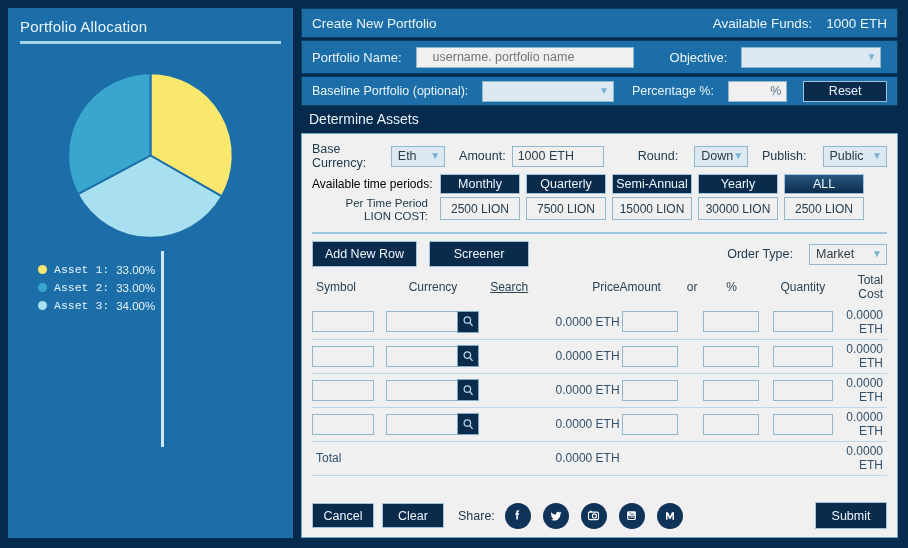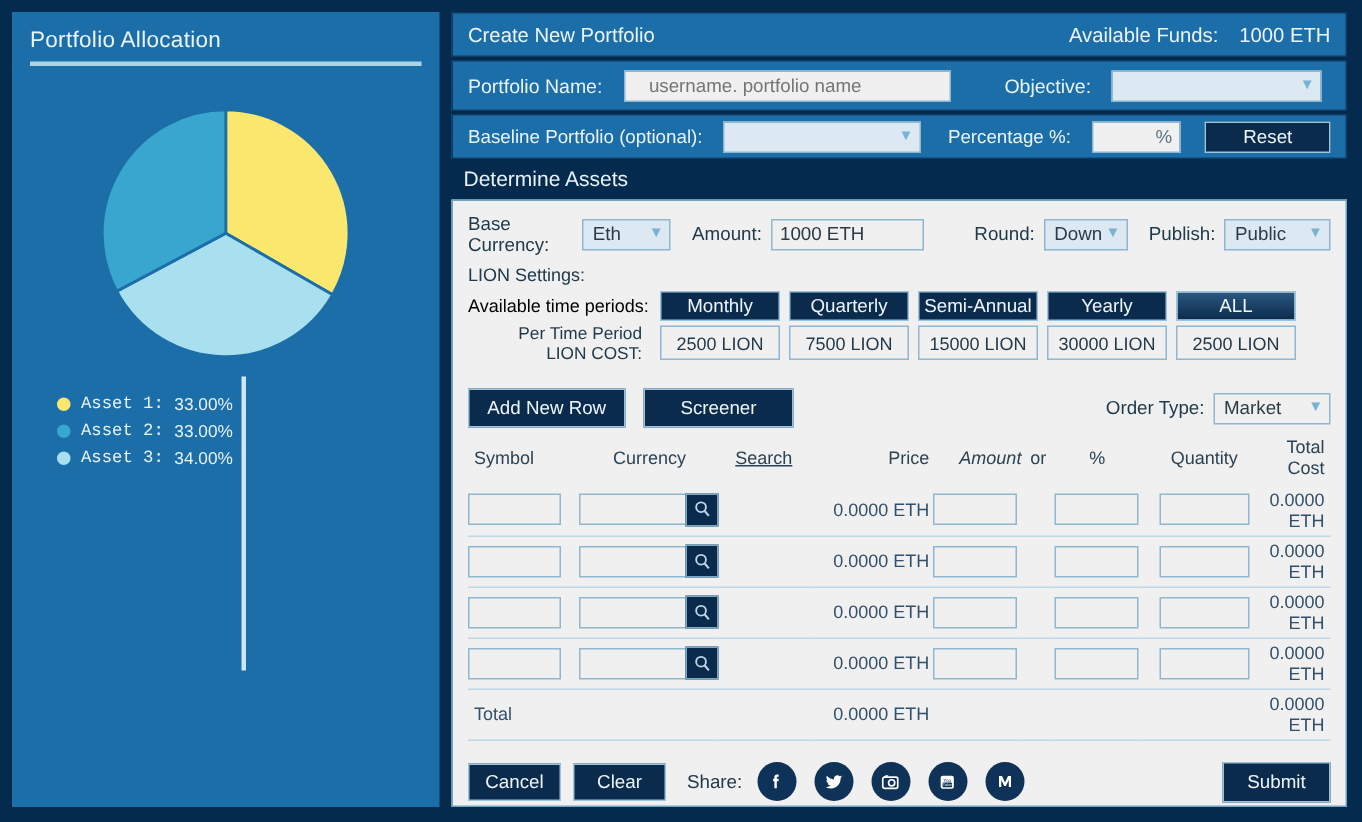--- a/index.html
+++ b/index.html
@@ -62,21 +62,21 @@
   input.txt, .fakein{
     background:#f0f0f0; border:1px solid #8fb7cf;
     height:21px; font-size:12.5px; color:#2c3b45;
     padding:0 5px; font-family:"Liberation Sans", sans-serif;
     outline:none;
   }
   .selbox{
     background:#dce9f2; border:1px solid #8fb7cf;
     height:21px; display:flex; align-items:center;
     justify-content:space-between; padding:0 4px 0 6px;
-    font-size:12.5px; color:#2c3b45;
+    font-size:12.5px; color:#2c3b45;margin-left:10px;
   }
   .caret{ color:#79b3d4; font-size:10px; line-height:1;}
   .caret::before{ content:"\25BC"; }
 
   .btn-dark{
     background:#0b2b4d; color:#eef6fb; border:1px solid #9cc4dc;
     font-size:12.5px; display:inline-flex; align-items:center; justify-content:center;
     cursor:pointer; font-family:"Liberation Sans", sans-serif;
   }
 
@@ -237,21 +237,20 @@
           <span>Down</span>
           <span class="caret"></span>
         </div>
         <span style="margin-left:8px;">Publish:</span>
         <div class="selbox" style="width:84px;">
           <span>Public</span>
           <span class="caret"></span>
         </div>
       </div>
 
-      <div class="lion-settings">LION Settings:</div>
 
       <div class="periods">
         <span class="plabel">Available  time periods:</span>
         <div class="btn-dark pbtn">Monthly</div>
         <div class="btn-dark pbtn">Quarterly</div>
         <div class="btn-dark pbtn">Semi-Annual</div>
         <div class="btn-dark pbtn">Yearly</div>
         <div class="btn-dark pbtn all">ALL</div>
       </div>
 
@@ -281,21 +280,21 @@
         </div>
       </div>
 
       <table class="grid">
         <thead>
           <tr>
             <th style="width:76px;text-align:left;padding-left:4px;">Symbol</th>
             <th style="width:92px;text-align:center;">Currency</th>
             <th style="width:62px;text-align:center;text-decoration:underline;">Search</th>
             <th style="width:86px;text-align:right;">Price</th>
-            <th style="width:62px;text-align:right;font-style:italic;">Amount</th>
+            <th style="width:62px;text-align:left;">Amount</th>
             <th style="width:24px;text-align:center;">or</th>
             <th style="width:48px;text-align:center;">%</th>
             <th style="width:90px;text-align:center;">Quantity</th>
             <th style="text-align:right;padding-right:4px;">Total Cost</th>
           </tr>
         </thead>
         <tbody>
 
           <tr class="rowline">
             <td>

